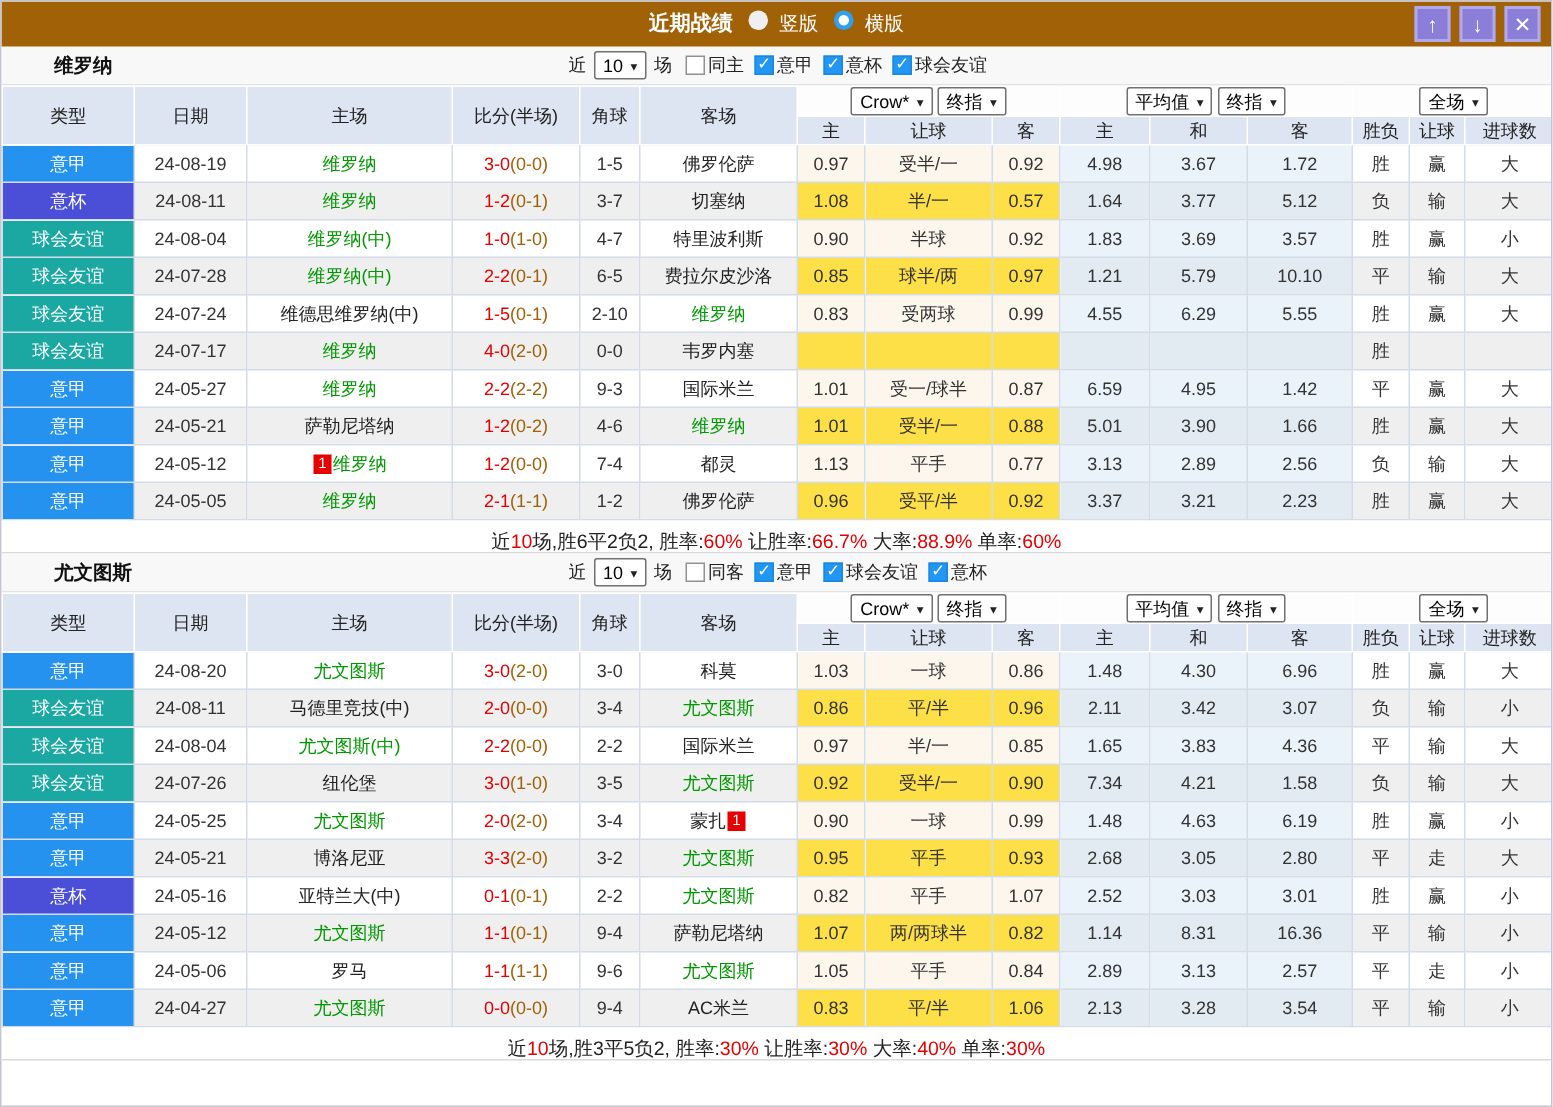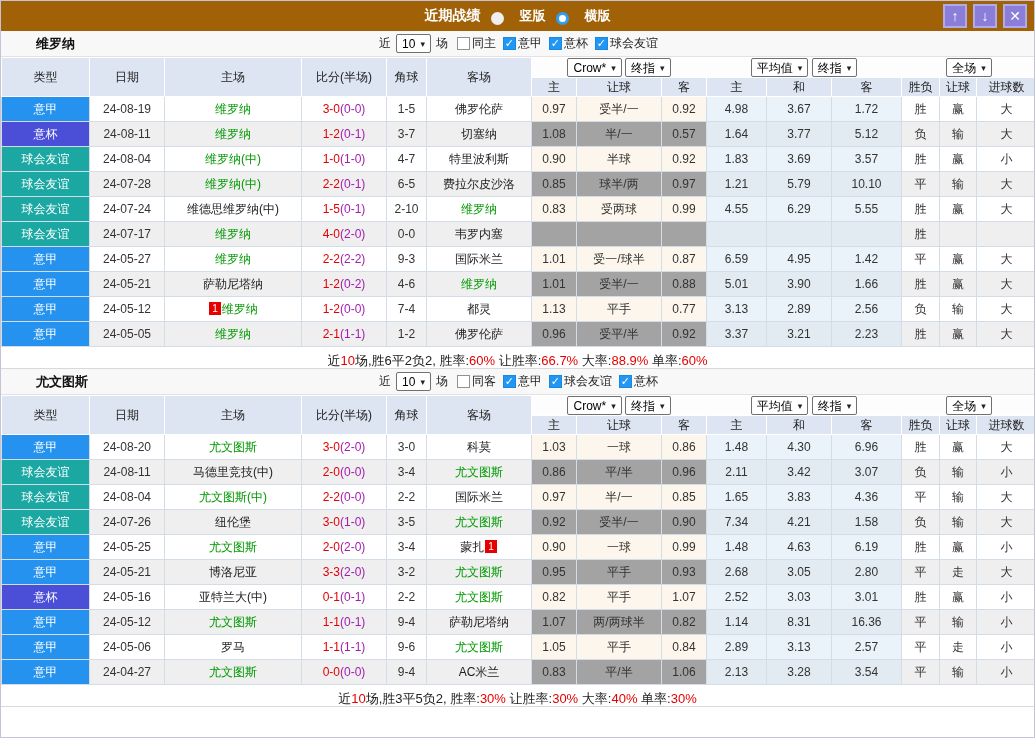--- a/index.html
+++ b/index.html
@@ -17,21 +17,21 @@
   
   .titlebar {
     height: 30px; background: #a16207; position: relative;
   }
   .title-center {
     position: absolute; left: 0; right: 0; top: 0; height: 30px;
     display: flex; align-items: center; justify-content: center; gap: 10px;
     color: #fff; font-size: 13px;
   }
   .title-text { font-weight: bold; font-size: 14px; }
-  .radio-opt { display: inline-flex; align-items: flex-end; gap: 16px; cursor: pointer; font-weight: bold; }
+  .radio-opt { display: inline-flex; align-items: flex-start; gap: 8px; cursor: pointer; }
   .radio { display: inline-block; border-radius: 50%; }
   .radio.on { width: 13px; height: 13px; background: #efefef; }
   .radio.off { width: 13px; height: 13px; background: #fff; border: 3px solid #2f9ff0; }
   .win-btns { position: absolute; right: 7px; top: 3px; display: flex; gap: 6px; }
   .wbtn {
     width: 24px; height: 24px; background: #8a7ed8; border: 2px solid #b2aae8;
     color: #fff; font-weight: bold; font-size: 14px; line-height: 20px;
     text-align: center; cursor: pointer;
   }
   
@@ -66,31 +66,31 @@
     font-weight: normal; font-size: 12px; color: #222; height: 19px;
   }
   .grid th.selcell { background: #fdfdfd; text-align: center; }
   .grid td {
     border: 1px solid #d4dce8; height: 25px; text-align: center;
     font-size: 12px; color: #333; overflow: hidden; white-space: nowrap;
   }
   tr.odd td { background: #ffffff; }
   tr.even td { background: #efefef; }
   tr.odd td.oc { background: #fdf6ec; }
-  tr.even td.oc { background: #a3a3a3; }
+  tr.even td.oc { background: #fde047; }
   tr.odd td.ac { background: #e9f3f9; }
   tr.even td.ac { background: #e2ebf1; }
   td.league-cell { color: #fff; font-size: 12px; }
   tr.odd td.lg-blue, tr.even td.lg-blue { background: #2492ee; }
   tr.odd td.lg-purple, tr.even td.lg-purple { background: #4b4fd8; }
   tr.odd td.lg-teal, tr.even td.lg-teal { background: #1ba8a2; }
   .tg { color: #009900; }
   .tn { color: #222; }
   .ft { color: #e60000; }
-  .ht { color: #a21caf; }
+  .ht { color: #a16207; }
   .c-red { color: #e60000; }
   .c-blue { color: #2222cc; }
   .c-green { color: #009933; }
   .rcb {
     display: inline-block; background: #e60000; color: #fff;
     font-size: 10px; line-height: 13px; padding: 0 3px; margin: 0 1px;
     vertical-align: 1px;
   }
   
   .summary {

